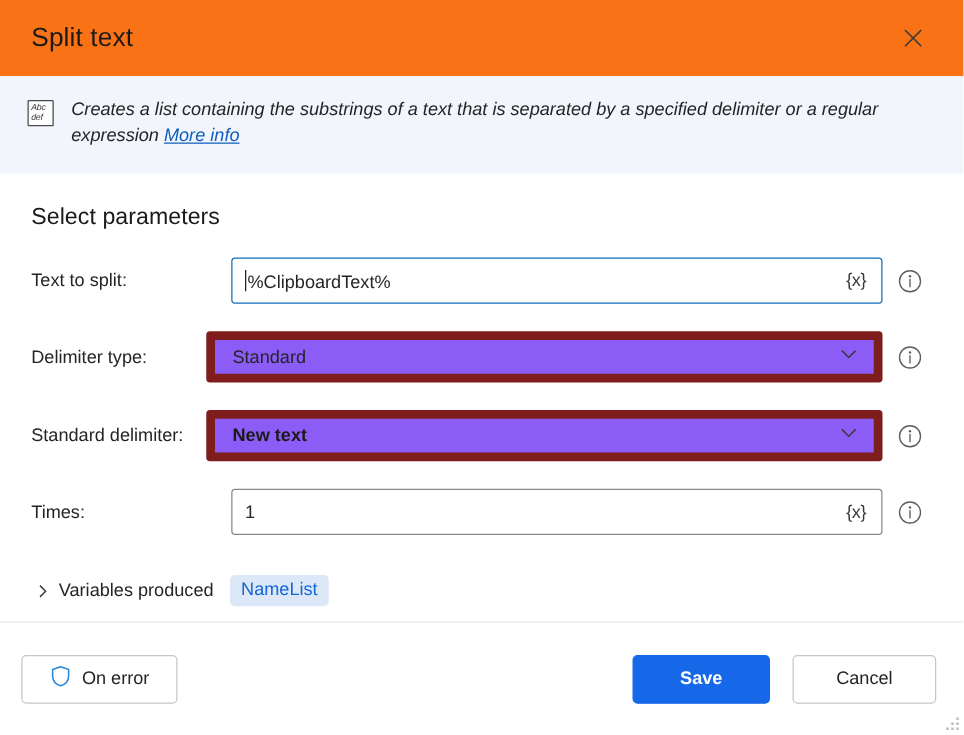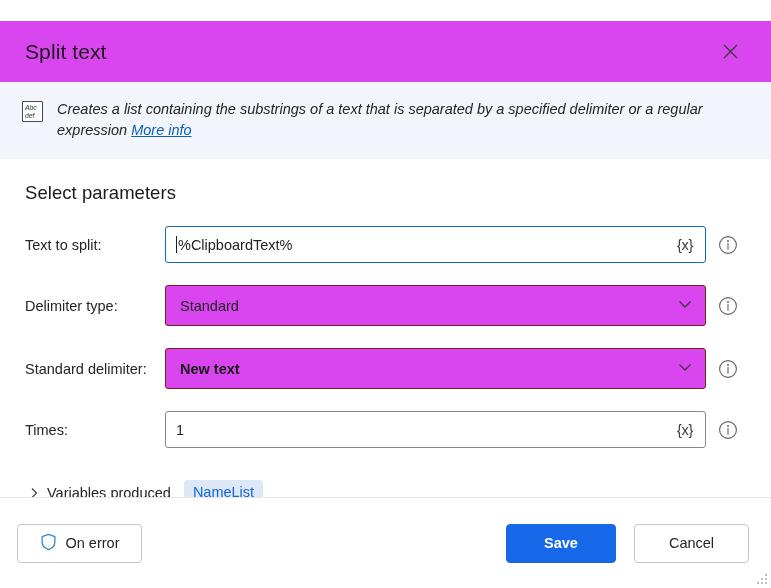--- a/index.html
+++ b/index.html
@@ -19,25 +19,24 @@
     background: #ffffff;
     display: flex;
     flex-direction: column;
     overflow: hidden;
   }
 
   
   .titlebar {
     height: 61px;
     flex: 0 0 61px;
-    background: #d946ef;
+    background: #f97316;
     display: flex;
     align-items: center;
     padding: 0 20px 0 25px;
-    margin-top: 21px;
   }
   .title-text {
     font-size: 21px;
     color: #1b1a19;
     font-weight: 400;
     letter-spacing: 0.1px;
     flex: 1 1 auto;
   }
   .close-btn {
     width: 42px; height: 34px;
@@ -130,20 +129,21 @@
   }
 
   .textbox {
     height: 37px;
     border: 1px solid #8a8886;
     border-radius: 3px;
     background: #ffffff;
     display: flex;
     align-items: center;
     padding: 0 6px 0 10px;
+    margin-left: 20px;
   }
   .textbox.focused {
     border: 1.6px solid #0f6cbd;
   }
   .tb-value {
     flex: 1 1 auto;
     font-size: 14.5px;
     color: #242424;
     white-space: nowrap;
     overflow: hidden;
@@ -160,23 +160,23 @@
     flex: 0 0 auto;
     font-size: 14.5px;
     color: #3b3a39;
     padding: 0 6px;
     cursor: pointer;
     letter-spacing: -0.3px;
   }
 
   .dropdown {
     height: 41px;
-    border: 1px solid #7f1d1d;
+    border: 7px solid #7f1d1d;
     border-radius: 3px;
-    background: #d946ef;
+    background: #8b5cf6;
     display: flex;
     align-items: center;
     padding: 0 12px 0 14px;
     cursor: pointer;
   }
   .dd-value {
     flex: 1 1 auto;
     font-size: 14.5px;
     color: #242424;
   }

